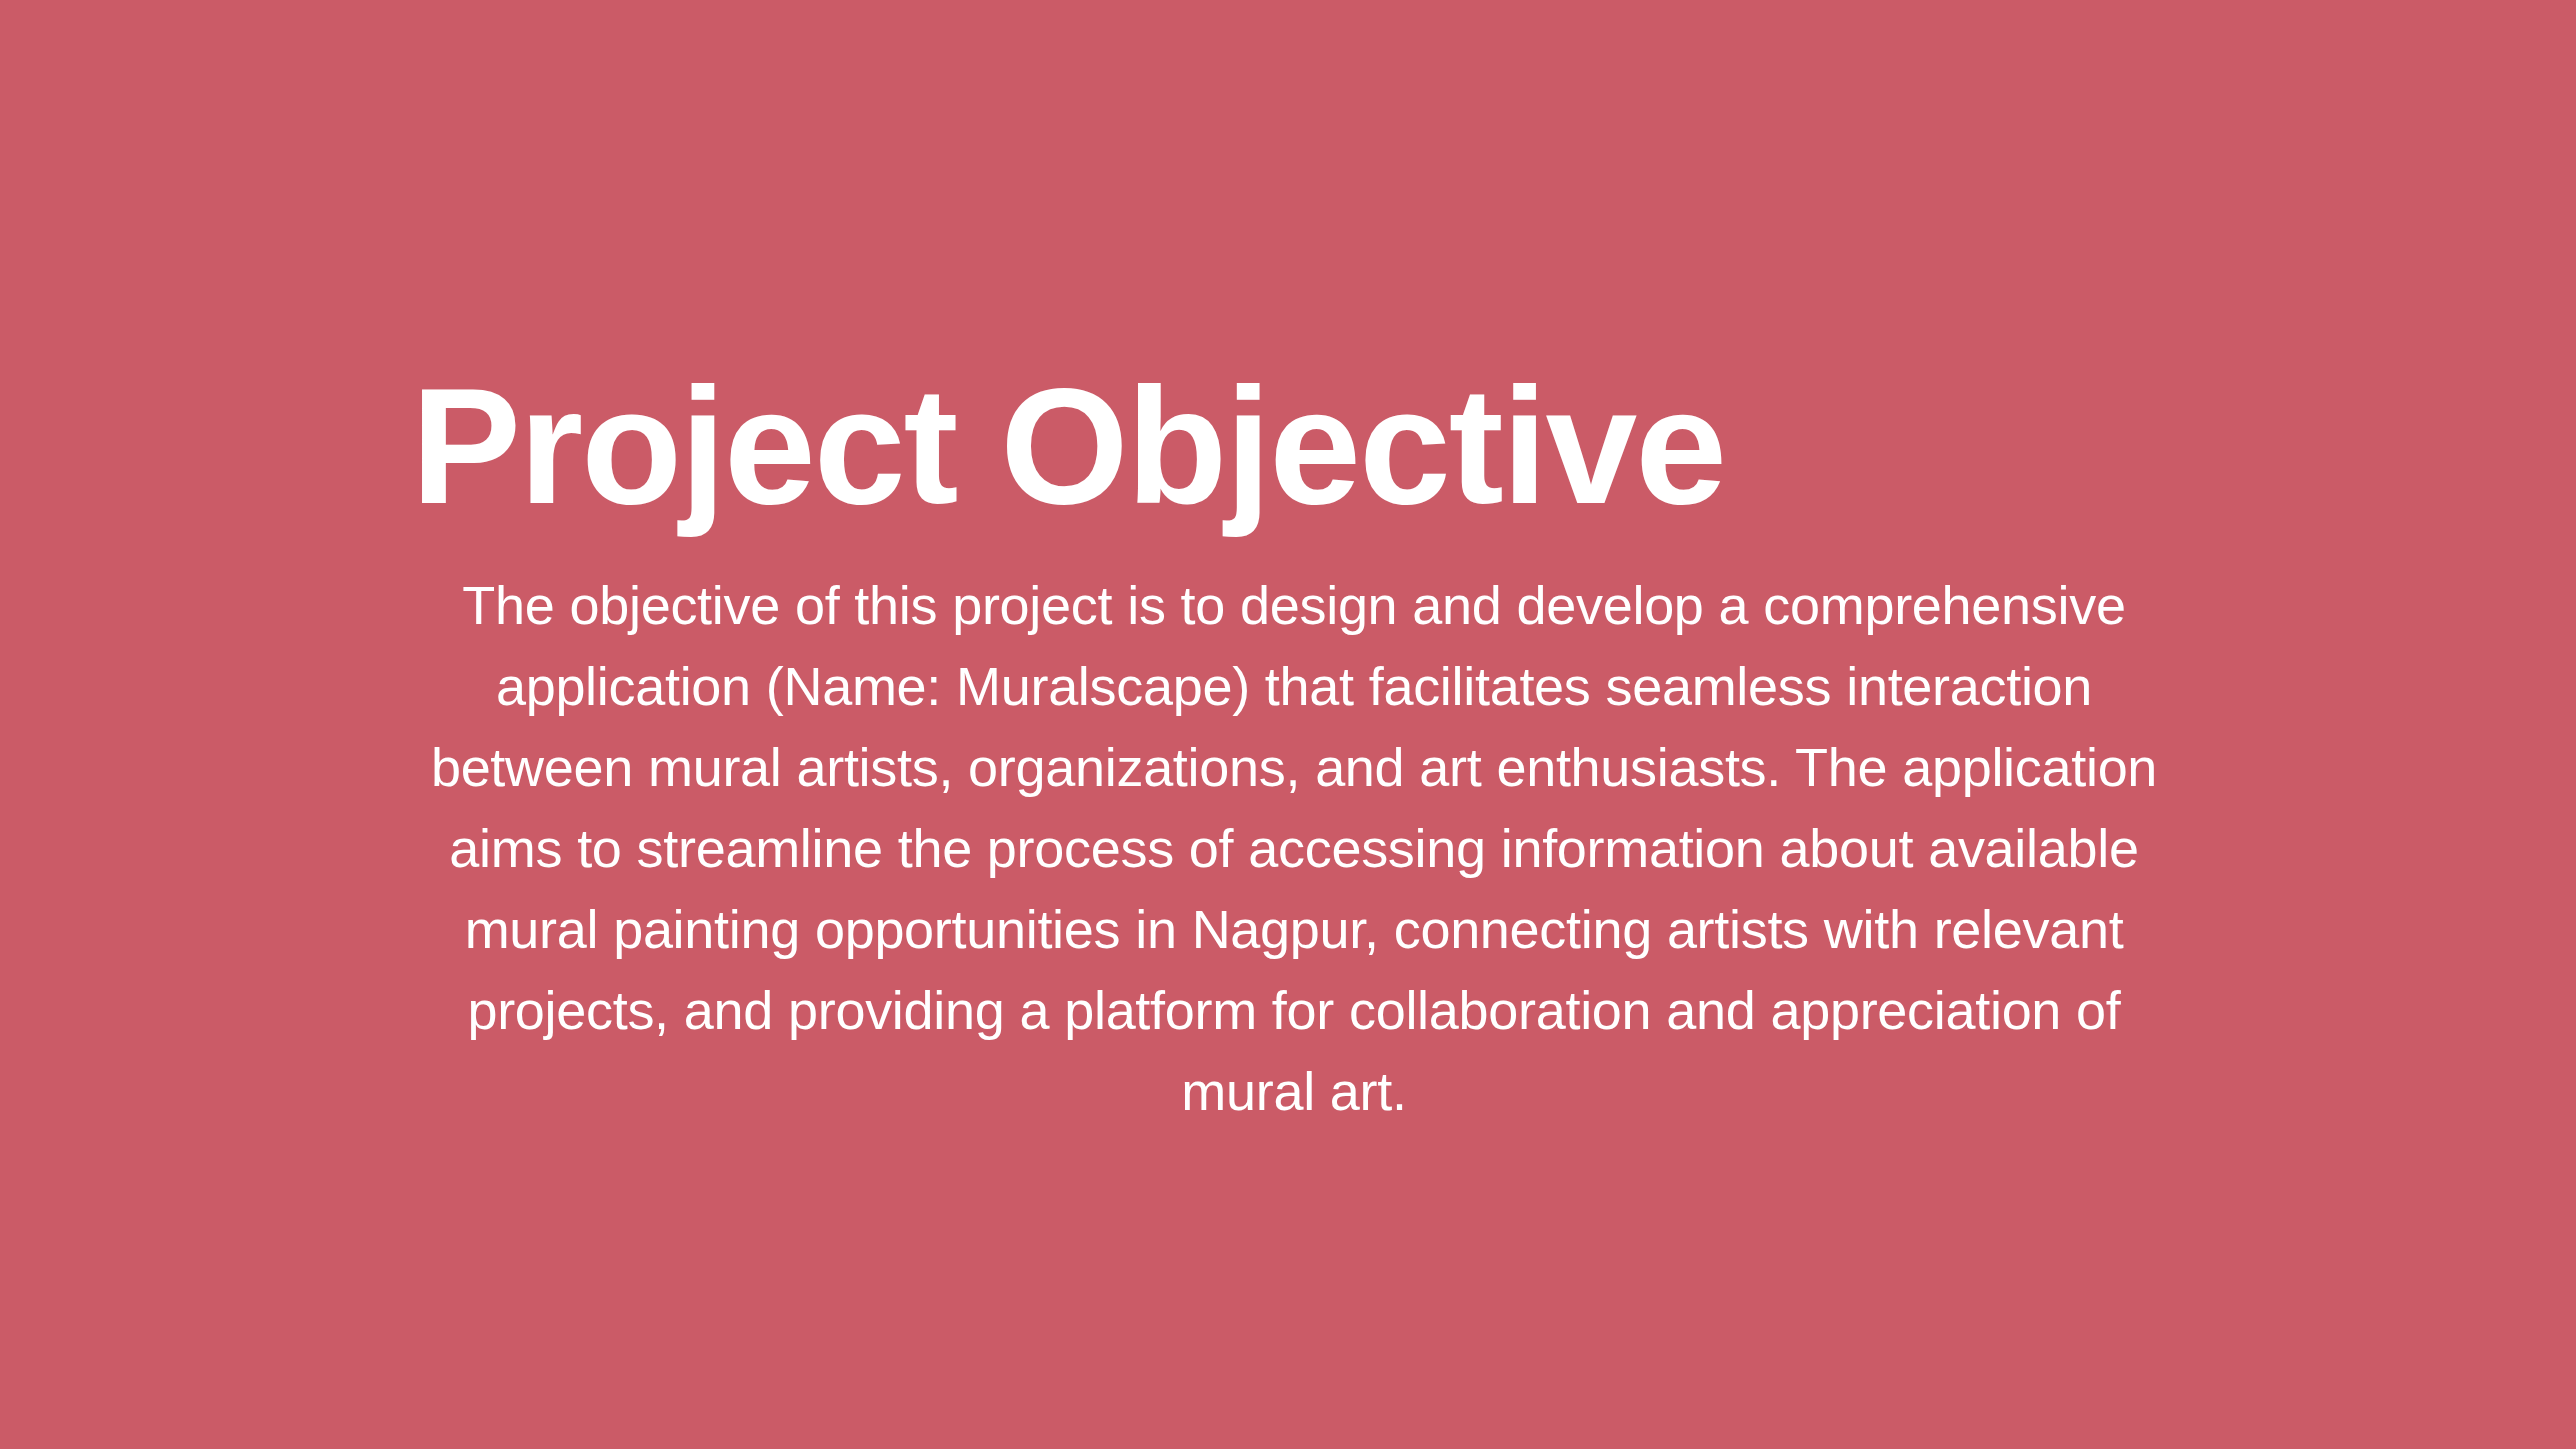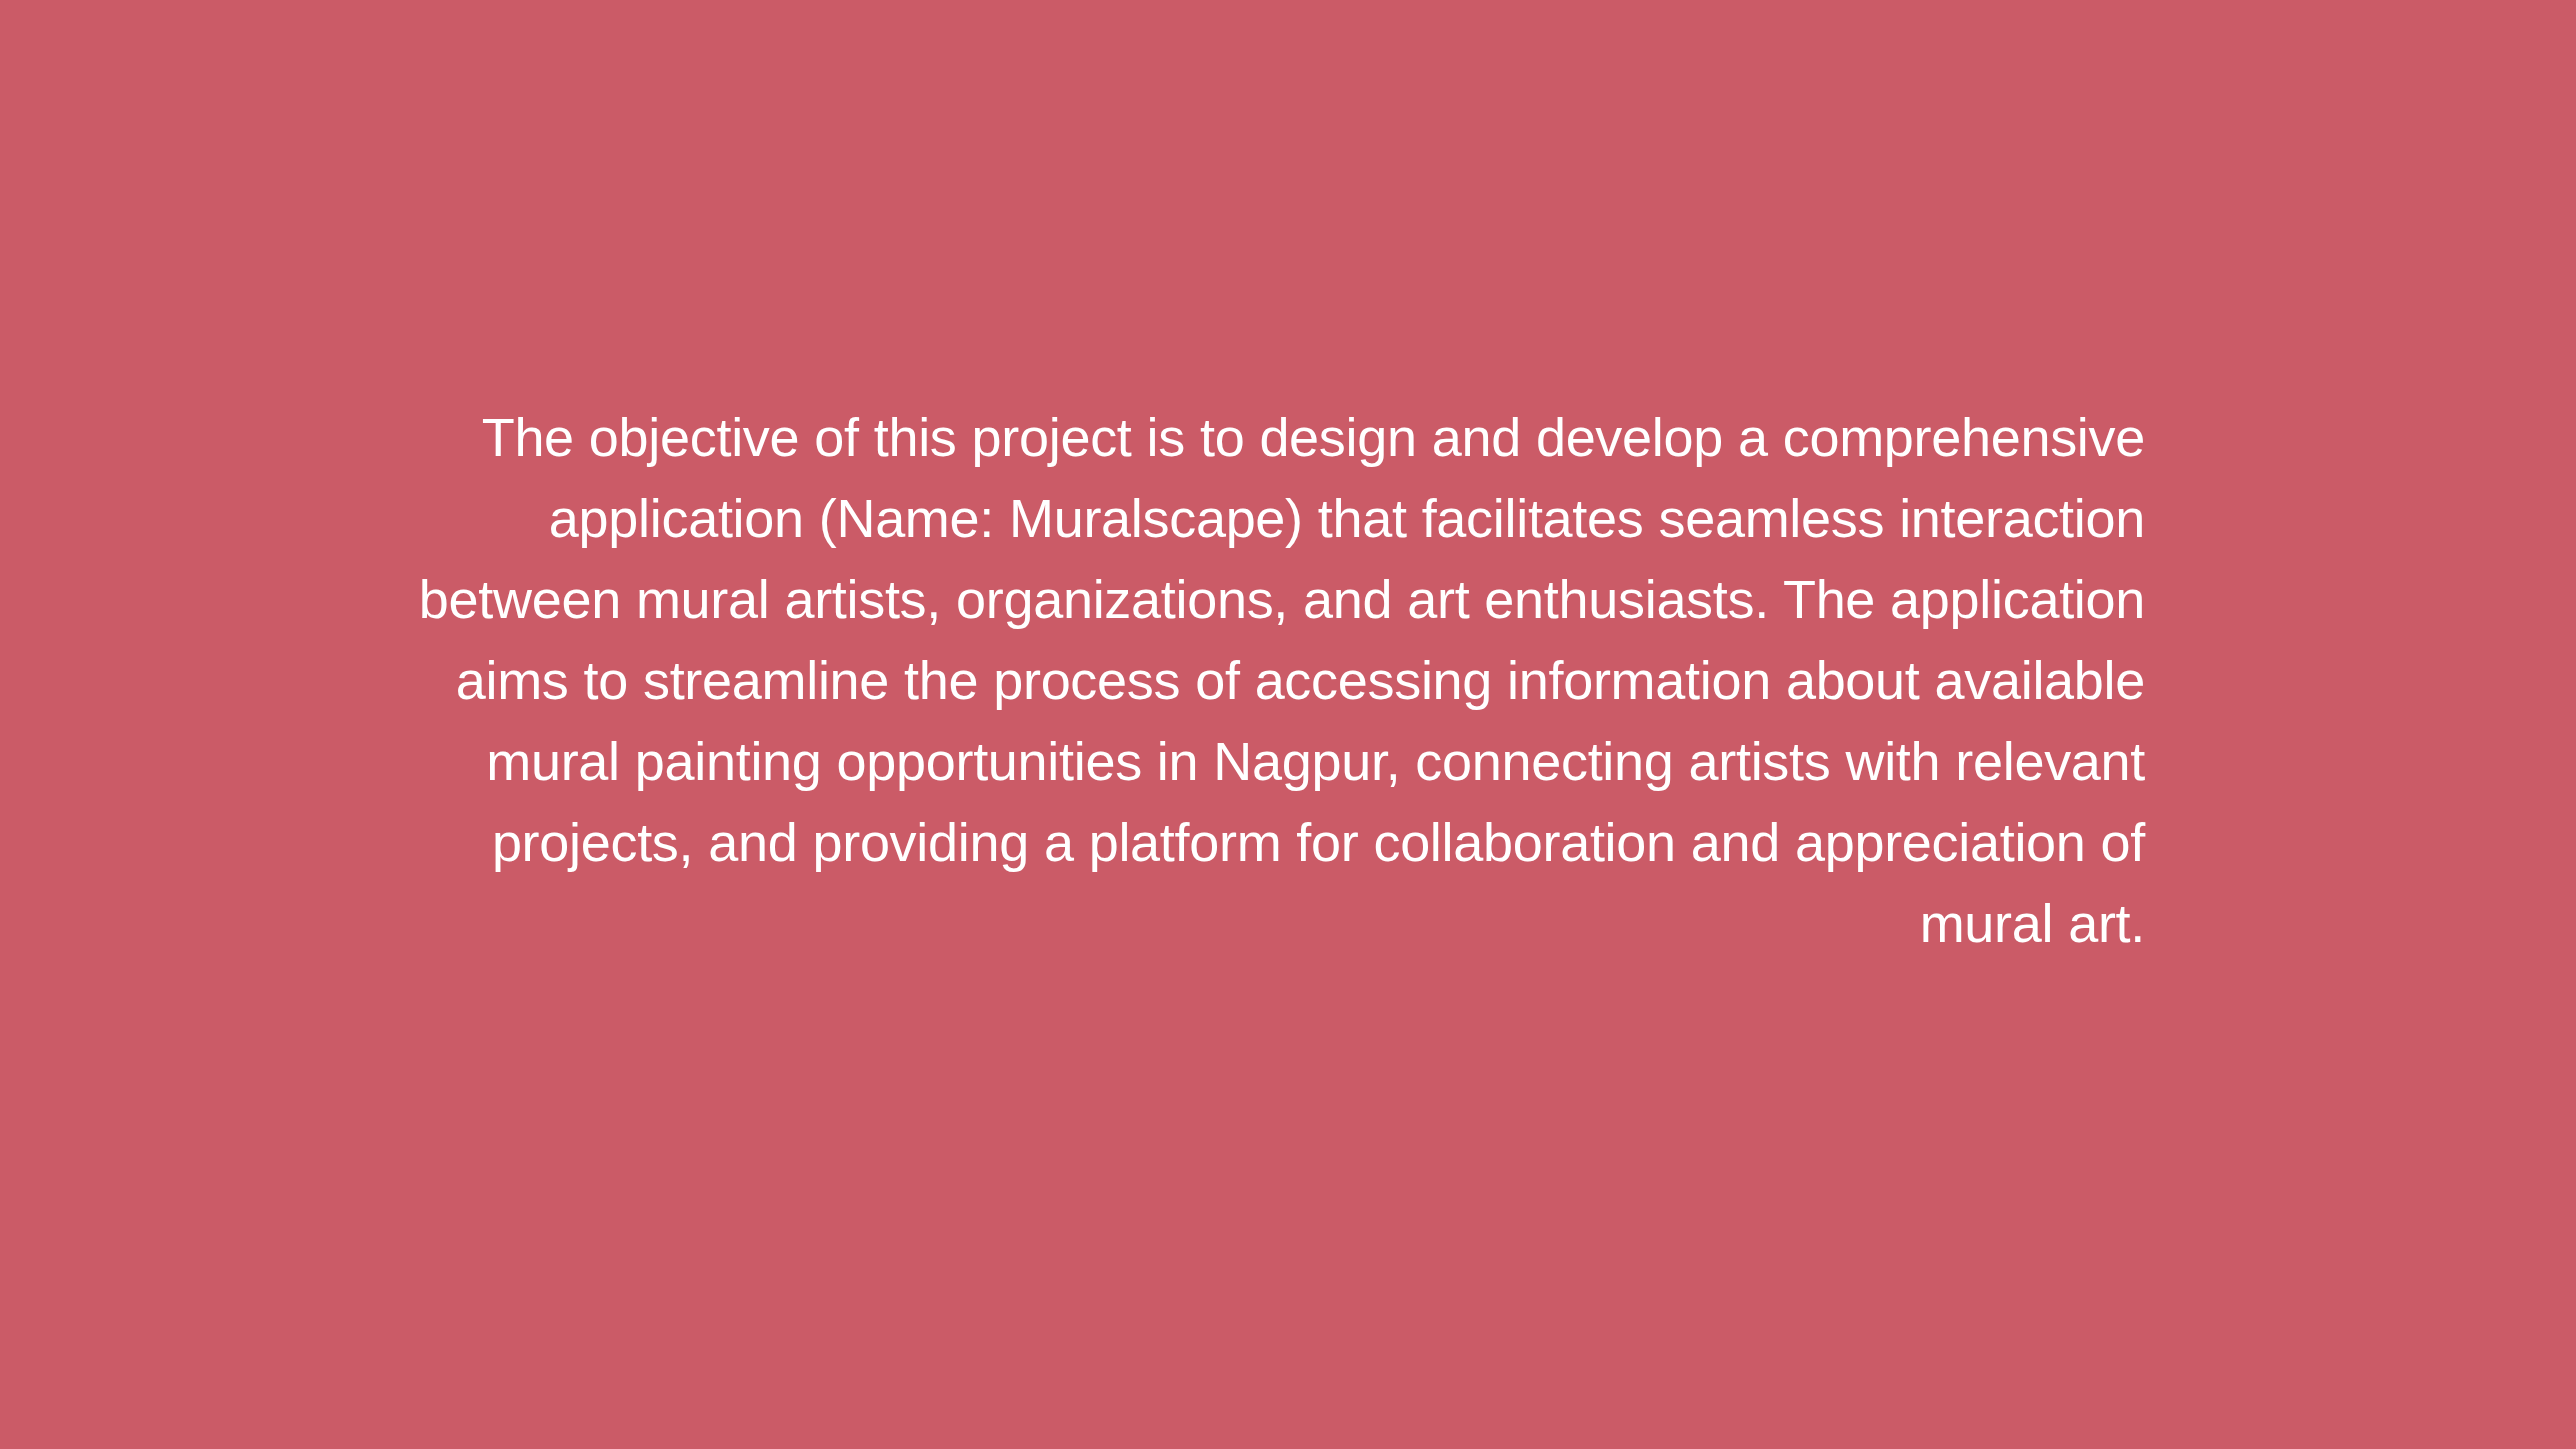--- a/index.html
+++ b/index.html
@@ -36,40 +36,41 @@
     font-family: "Liberation Sans", sans-serif;
     font-weight: 700;
     font-size: 165px;
     line-height: 1.02;
     letter-spacing: -2px;
     color: #ffffff;
     white-space: nowrap;
   }
 
   #slide-body {
-    margin: 0;
+    margin: 16px;
     padding: 0;
     margin-top: 35px;
     width: 1734px;
     font-family: "Liberation Sans", sans-serif;
     font-weight: 400;
     font-size: 54px;
     line-height: 81px;
     letter-spacing: -0.3px;
     color: #ffffff;
-    text-align: right;
+    text-align: center;
     word-spacing: 0.3px;
   }
 </style>
 </head>
 <body style="background: rgb(203, 91, 103);">
 
 <div id="slide" style="background: rgb(203, 91, 103);">
 
   <div id="content-block">
 
+    <h1 id="slide-title" style="color: rgb(255, 255, 255);">Project Objective</h1>
 
     <p id="slide-body" style="color: rgb(255, 255, 255);">The objective of this project is to design and develop a comprehensive application (Name: Muralscape) that facilitates seamless interaction between mural artists, organizations, and art enthusiasts. The application aims to streamline the process of accessing information about available mural painting opportunities in Nagpur, connecting artists with relevant projects, and providing a platform for collaboration and appreciation of mural art.</p>
 
   </div>
 
 </div>
 
 
 </body></html>

